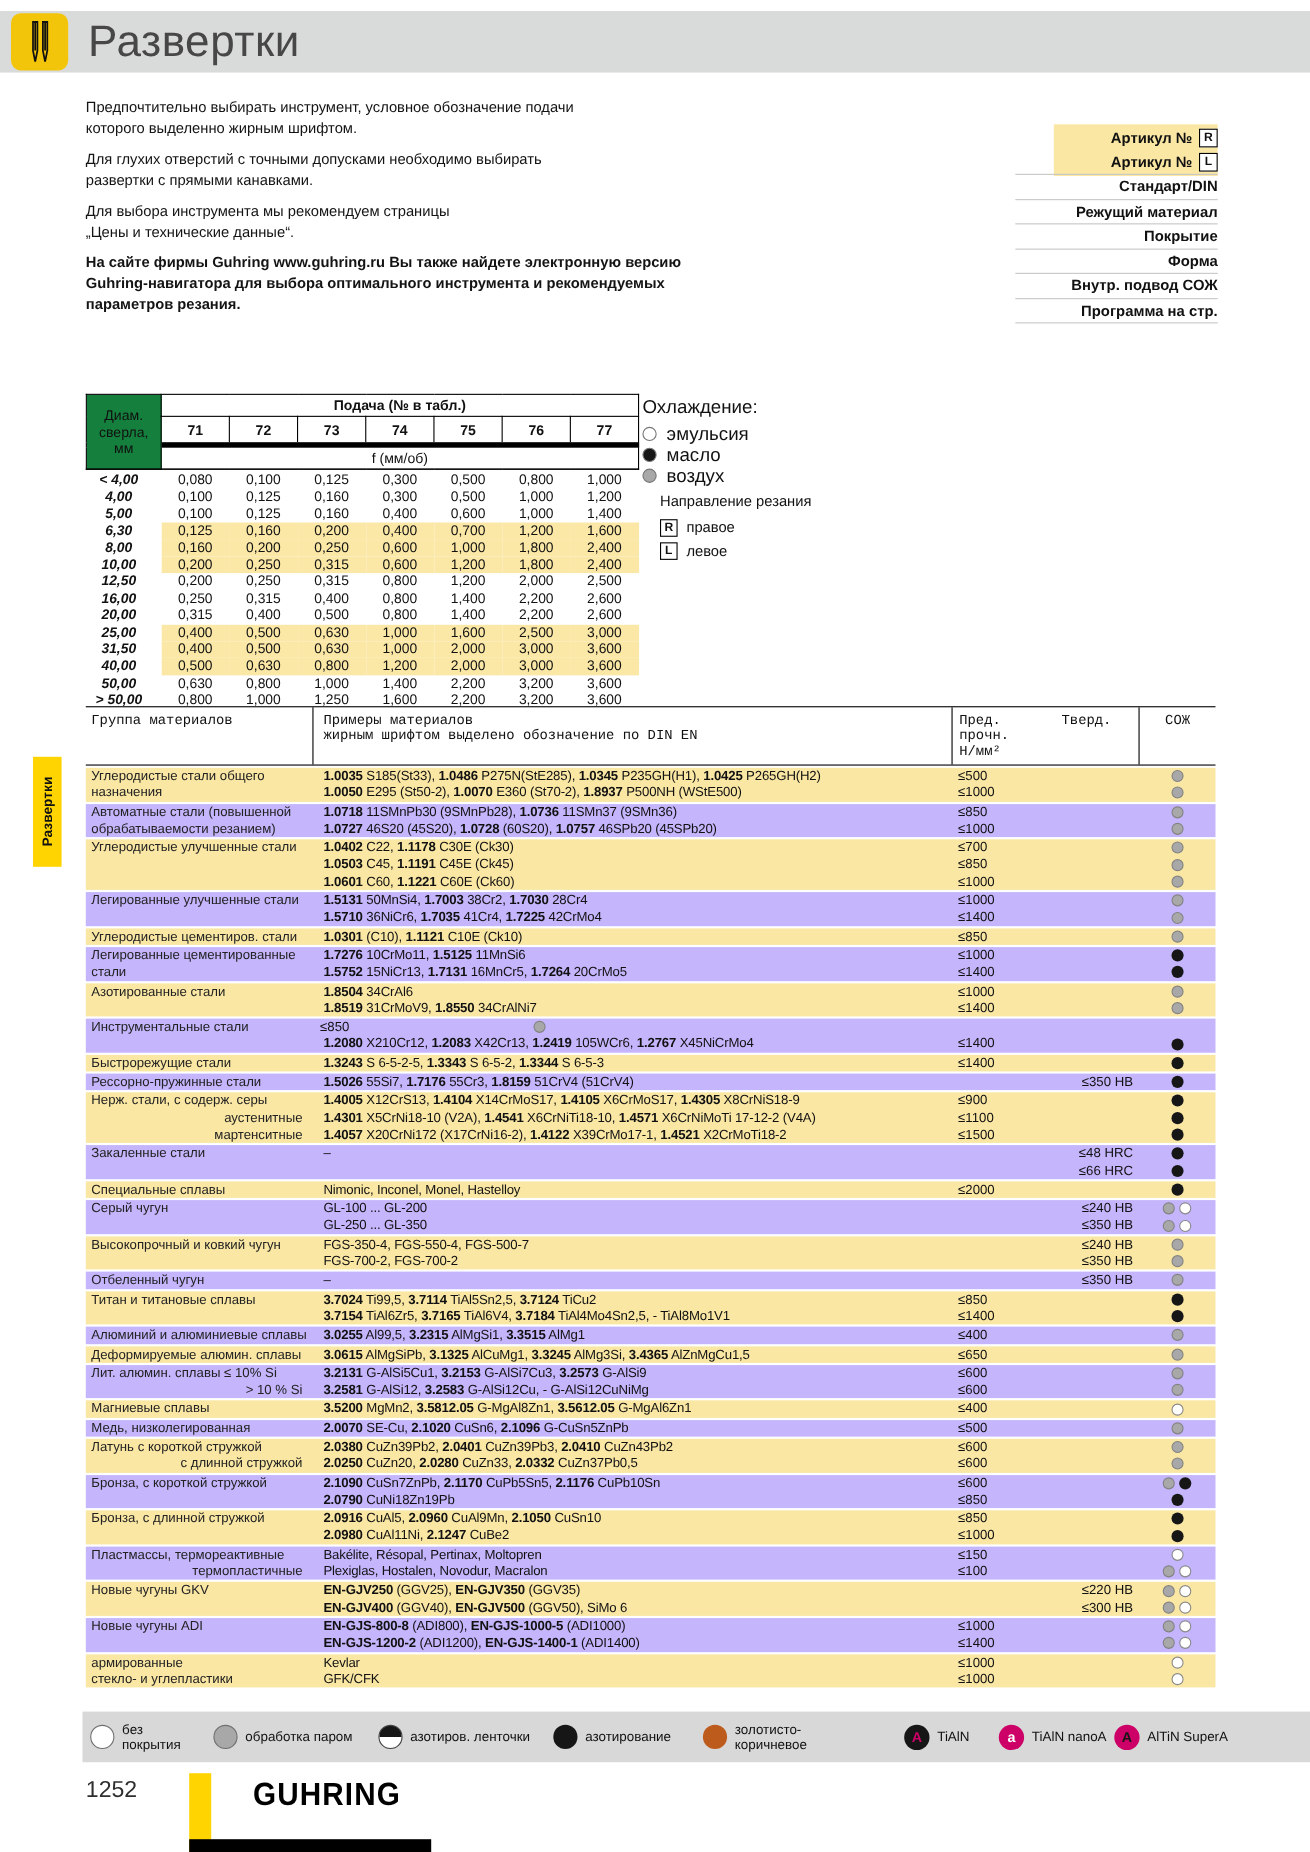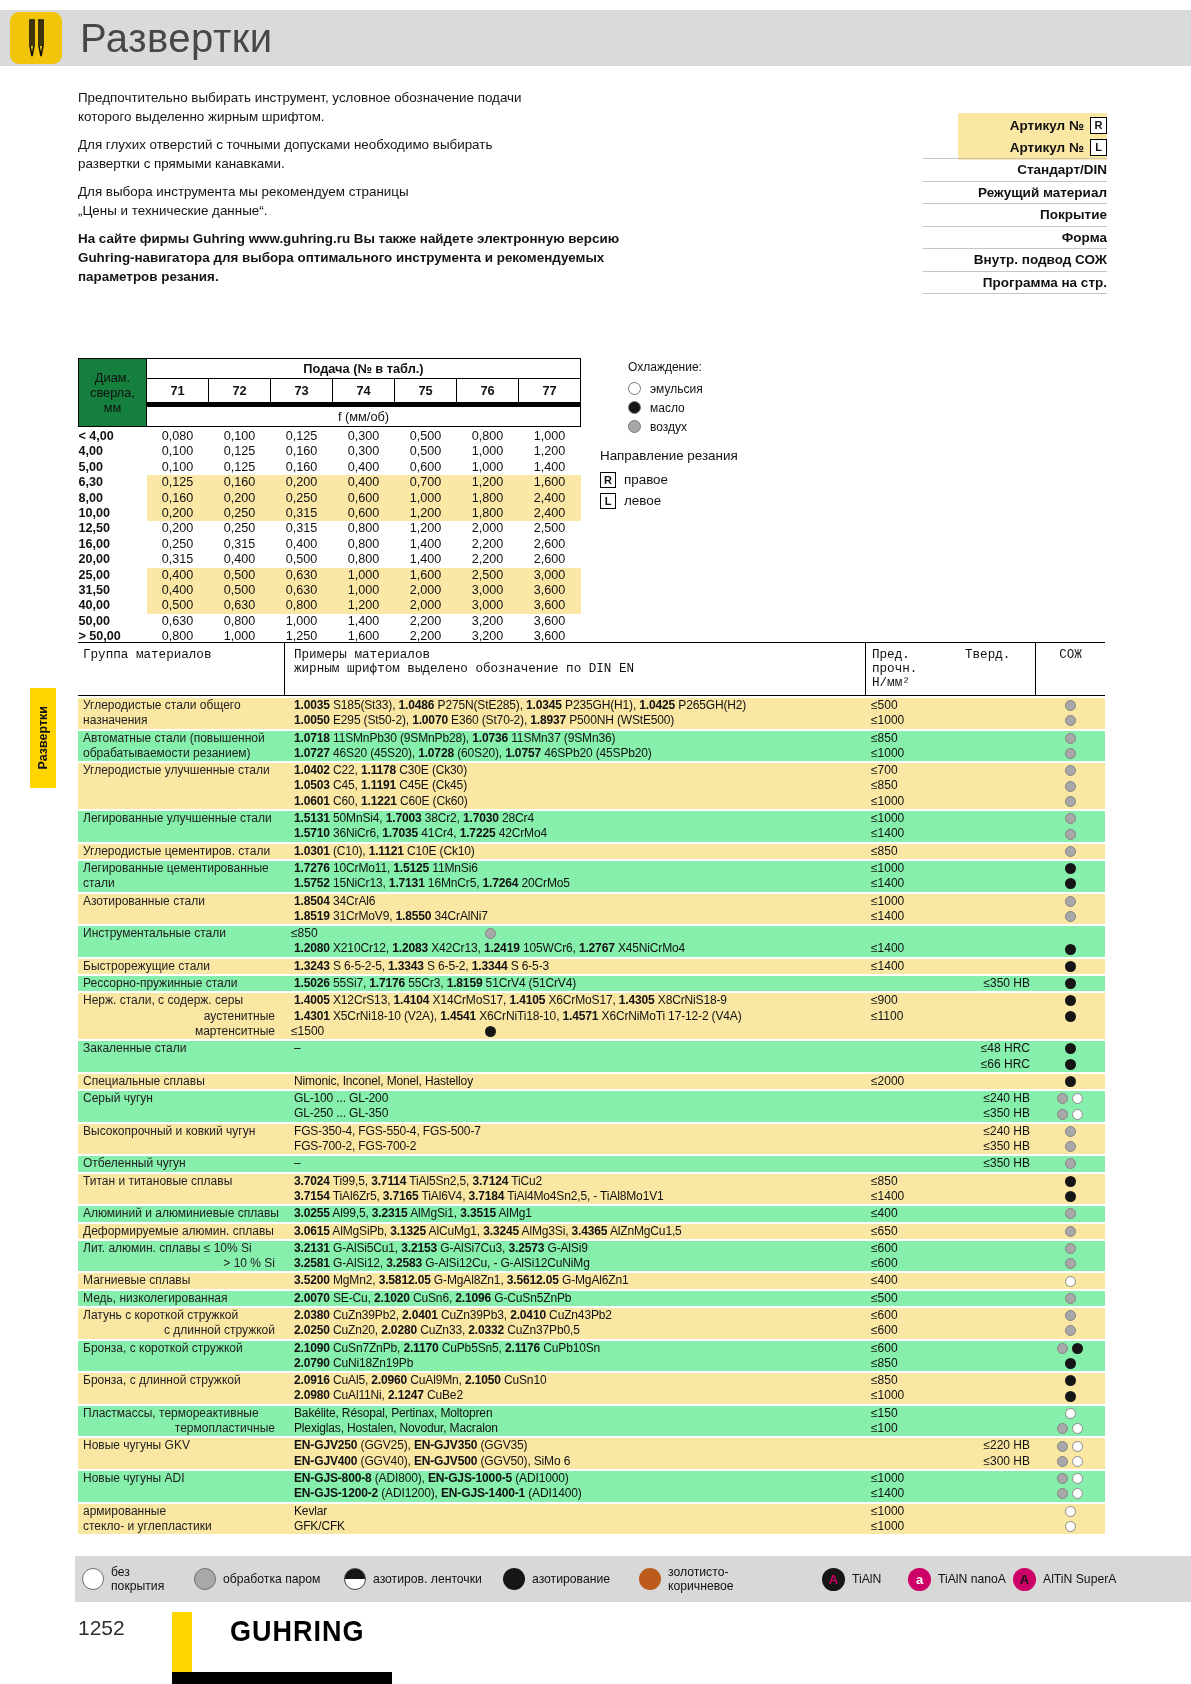--- a/index.html
+++ b/index.html
@@ -28,26 +28,26 @@
   .feed-wrap { position:absolute; left:78px; top:358px; }
   table.feed { border-collapse:collapse; table-layout:fixed; width:502px; }
   table.feed th, table.feed td { padding:0; font-size:12.8px; }
   th.fdiam { width:68px; background:#15803d; border:1.5px solid #000; border-right:1px solid #000; font-weight:normal; white-space:pre-line; font-size:12.8px; line-height:15px; vertical-align:middle; text-align:center; }
   th.fspan { border-top:1.5px solid #000; border-right:1.5px solid #000; border-bottom:1px solid #000; font-weight:bold; height:20px; }
   th.fcol { font-weight:bold; height:23px; border-left:1px solid #000; }
   th.fcol:last-child { border-right:1.5px solid #000; }
   tr.fbar th { height:5px; background:#000; border-right:1.5px solid #000; }
   th.funit { font-weight:normal; height:20px; border-right:1.5px solid #000; border-bottom:1.5px solid #000; }
   table.feed tbody td { height:15.4px; line-height:15.4px; text-align:center; font-size:12.6px; }
-  table.feed tbody td.fd { text-align:left; font-weight:bold; padding-right:9px; }
+  table.feed tbody td.fd { text-align:center; font-weight:bold; padding-right:9px;font-style:italic; }
   table.feed tbody tr.hl td:not(.fd) { background:#fbe8a6; }
   table.feed tbody tr:first-child td { padding-top:2px; }
 
   
-  .cooling { position:absolute; left:628px; top:360px; font-size:12px; }
+  .cooling { position:absolute; left:584px; top:360px; font-size:17px; }
   .cool-title { margin-bottom:5px; }
   .cool-item { display:flex; align-items:center; height:19px; }
   .cool-c { width:13px; height:13px; border-radius:50%; margin-right:9px; border:1px solid #777; }
   .direction { position:absolute; left:600px; top:448px; font-size:13.4px; }
   .dir-title { margin-bottom:6px; }
   .dir-item { display:flex; align-items:center; height:21px; }
   .dir-item .lbadge { margin:0 8px 0 0; width:16px; height:16px; }
 
   
   .mat { position:absolute; left:78px; top:642px; width:1027px; }
@@ -55,21 +55,21 @@
   .mh-c { padding-top:5px;font-family:Liberation Mono, monospace; }
   .mh1 { width:207px; padding-left:5px; border-right:1px solid #000; }
   .mh2 { width:580px; padding-left:9px; }
   .mh3 { width:90px; border-left:1px solid #000; padding-left:6px; }
   .mh4 { width:80px; padding-left:10px; }
   .mh5 { width:70px; border-left:1px solid #000; text-align:center; }
   .mh-l2 { display:block; }
   .mat-body { margin-top:2px; }
   .mgroup { margin-bottom:2px; }
   .mgroup.dark { background:#fae7a4; }
-  .mgroup.light { background:#86efac; }
+  .mgroup.light { background:#c4b5fd; }
   .mrow { display:flex; height:15.3px; line-height:15.3px; font-size:12px; }
   .mc1 { width:207px; padding-left:5px; overflow:hidden; white-space:nowrap; color:#222; }
   .mc1.r { text-align:right; padding-right:10px; }
   .mc2 { width:580px; padding-left:9px; overflow:hidden; white-space:nowrap; letter-spacing:-0.15px; }
   .mc3 { width:90px; padding-left:6px; white-space:nowrap; }
   .mc4 { width:80px; text-align:right; padding-right:5px; white-space:nowrap; }
   .mc5 { width:70px; display:flex; align-items:center; justify-content:center; }
   .b { font-weight:bold; }
   .sog-c { width:11px; height:11px; border-radius:50%; display:inline-block; margin:0 2px; flex:0 0 auto; }
   .sog-white { background:#fff; border:1px solid #8a8a8a; }
@@ -573,20 +573,21 @@
             <div class="mc1 r">аустенитные</div>
             <div class="mc2"><span></span><span class="b">1.4301</span><span> X5CrNi18-10 (V2A), </span><span class="b">1.4541</span><span> X6CrNiTi18-10, </span><span class="b">1.4571</span><span> X6CrNiMoTi 17-12-2 (V4A)</span></div>
             <div class="mc3">≤1100</div>
             <div class="mc4"></div>
             <div class="mc5">
               <span class="sog-c sog-black"></span>
             </div>
           </div>
           <div class="mrow">
             <div class="mc1 r">мартенситные</div>
+            <div class="mc2"><span></span><span class="b">1.4057</span><span> X20CrNi172 (X17CrNi16-2), </span><span class="b">1.4122</span><span> X39CrMo17-1, </span><span class="b">1.4521</span><span> X2CrMoTi18-2</span></div>
             <div class="mc3">≤1500</div>
             <div class="mc4"></div>
             <div class="mc5">
               <span class="sog-c sog-black"></span>
             </div>
           </div>
         </div>
         <div class="mgroup light">
           <div class="mrow">
             <div class="mc1">Закаленные стали</div>

